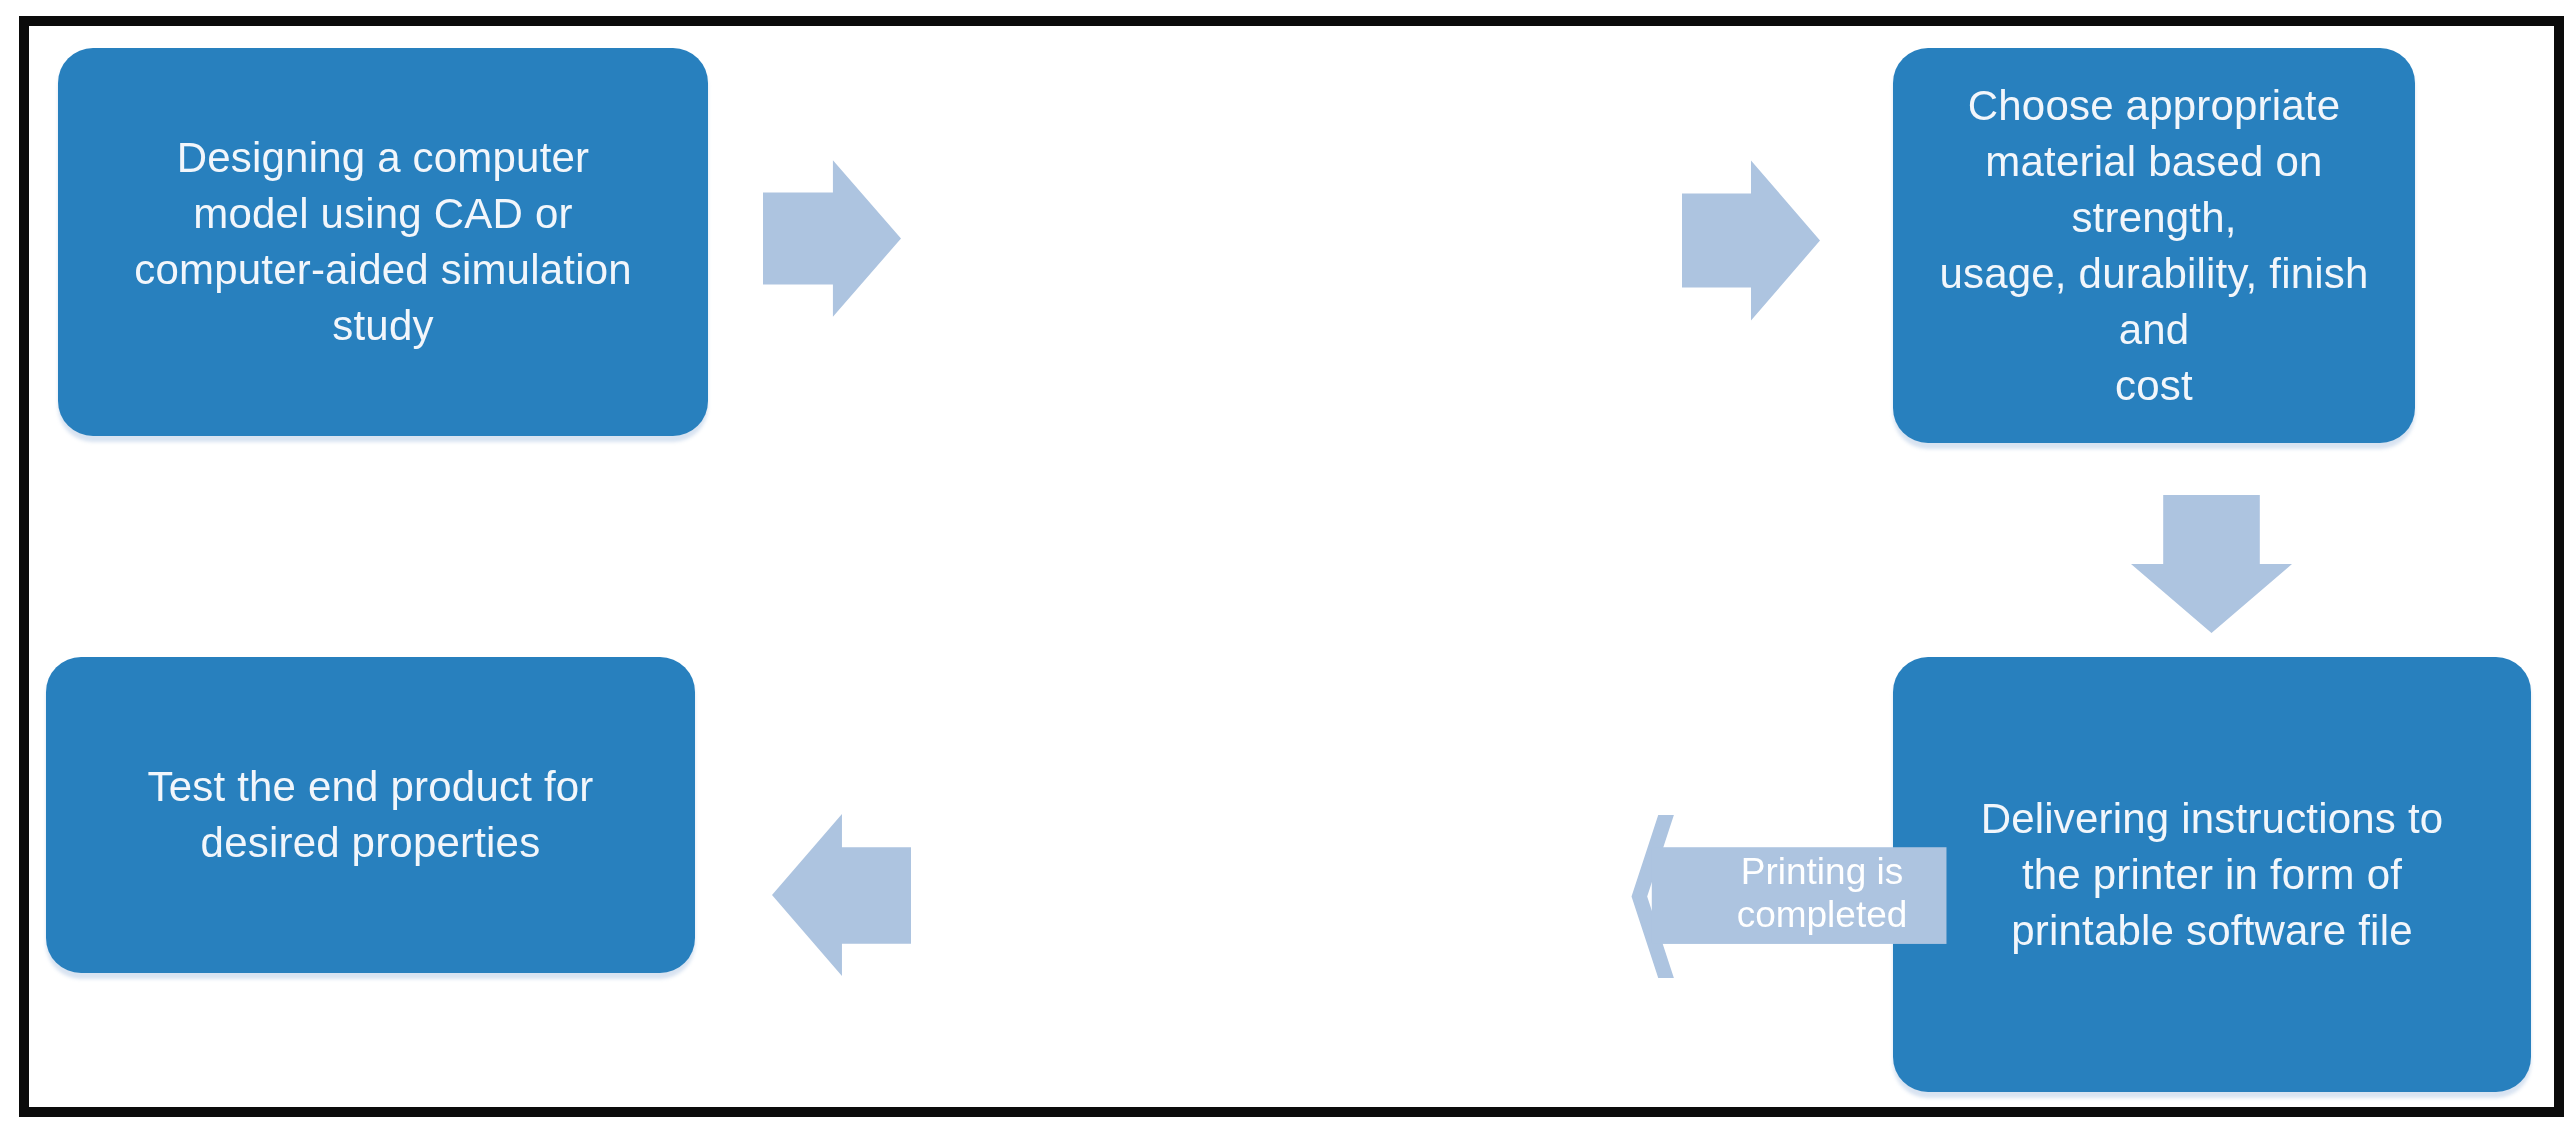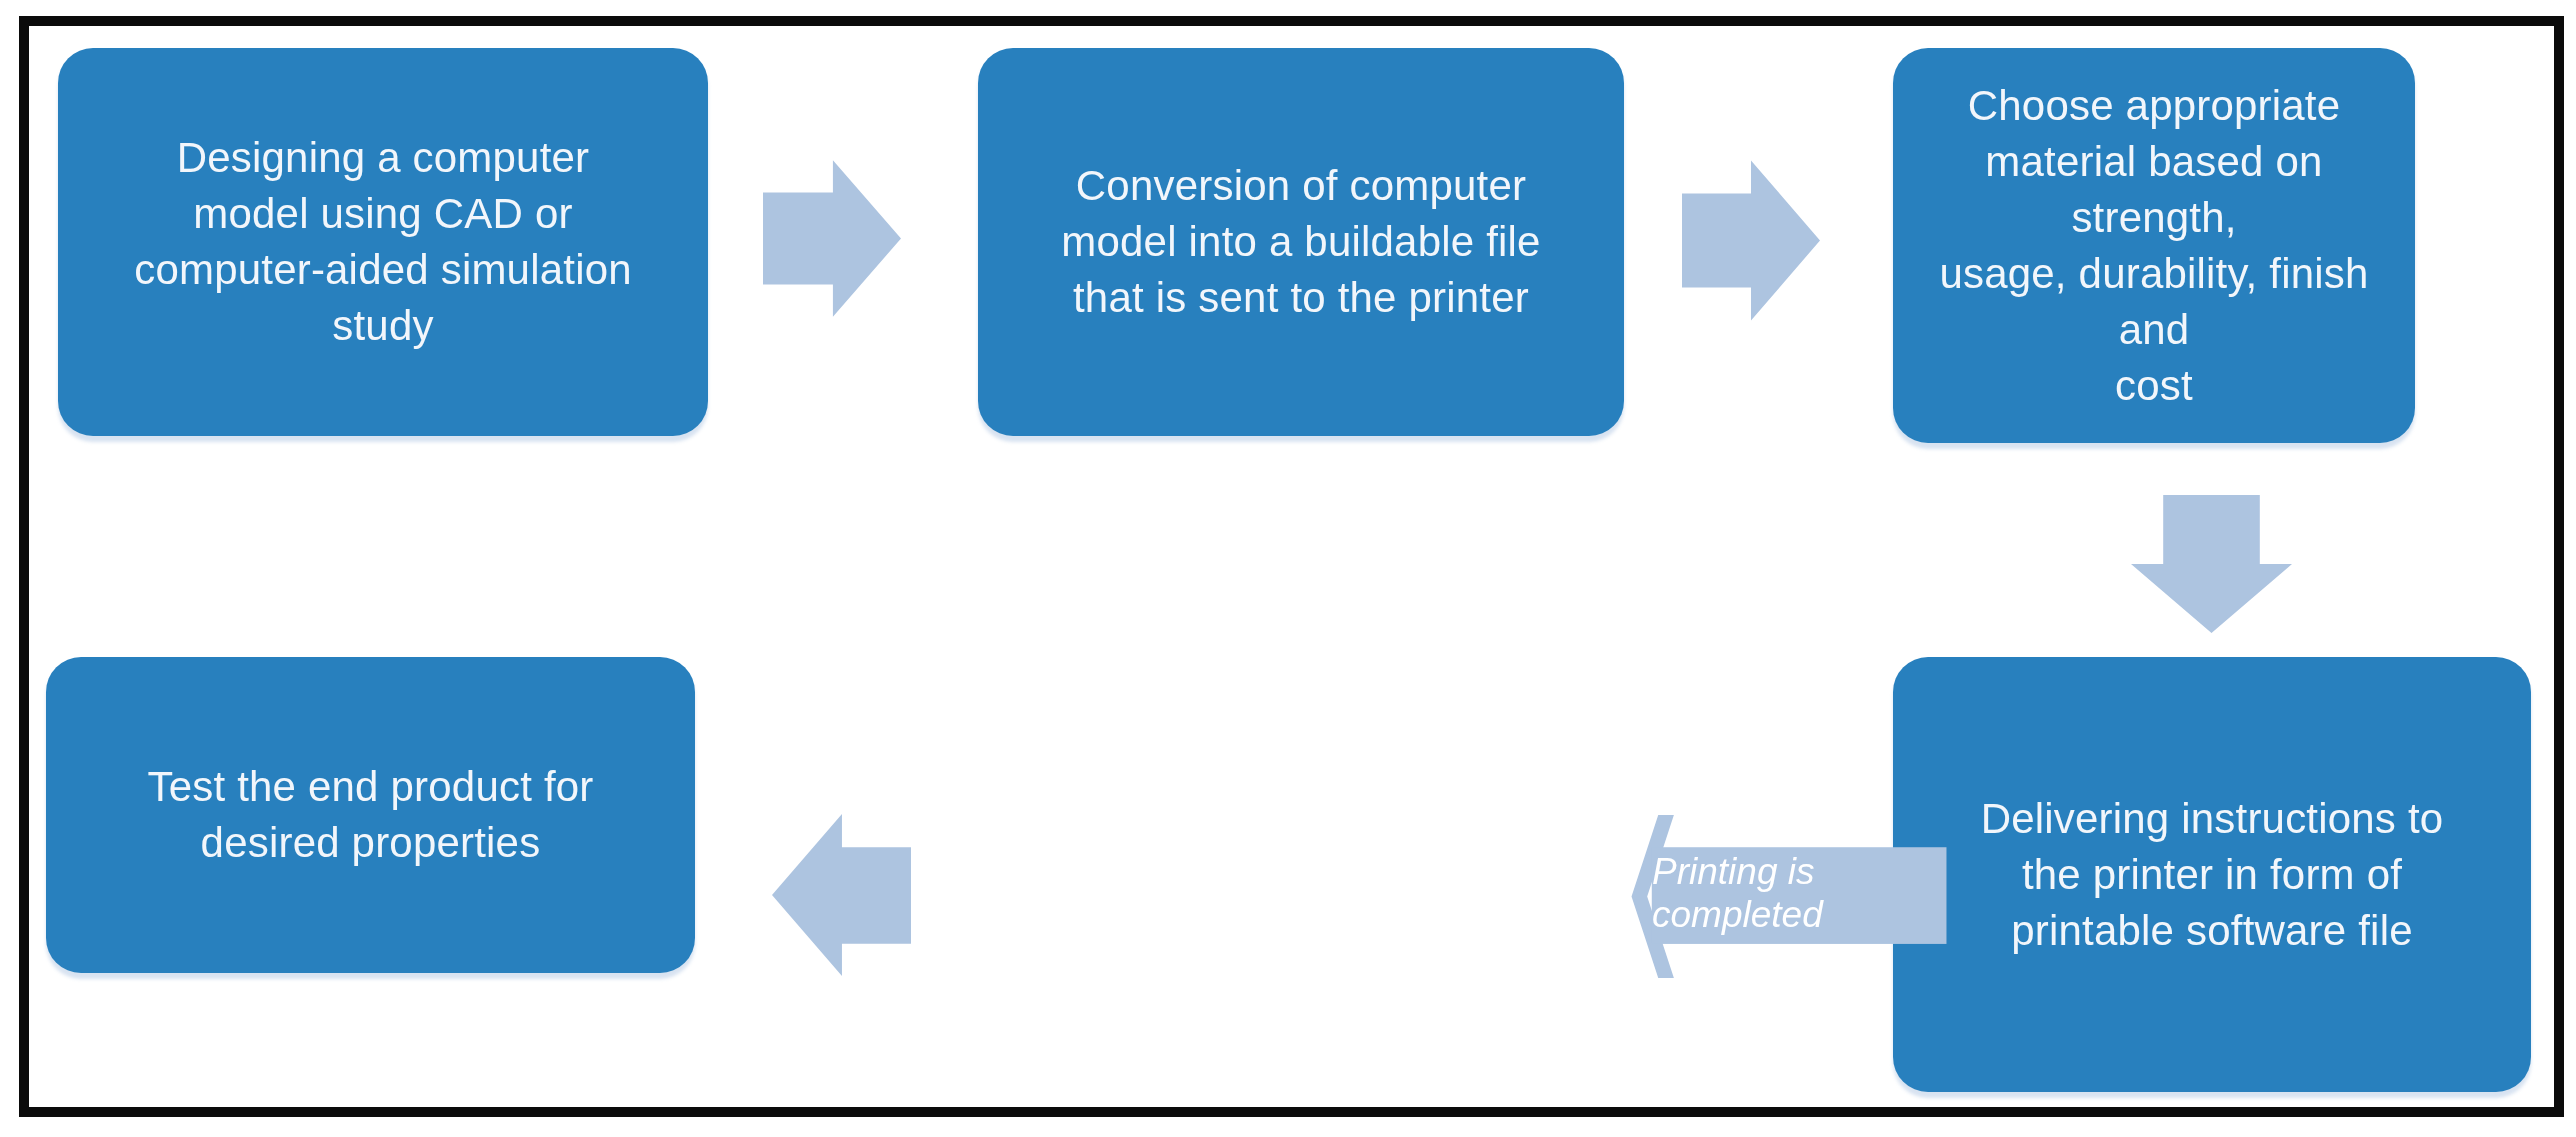--- a/index.html
+++ b/index.html
@@ -51,49 +51,44 @@
   .box6 { left: 1893px; top: 657px; width: 638px; height: 435px; }
   .arrow { position: absolute; }
   .arrow polygon, .arrow rect { fill: var(--arrow-fill, #ADC4E0); }
   .arrow-1    { left: 763px;  top: 160px; }
   .arrow-2    { left: 1682px; top: 160px; }
   .arrow-down { left: 2131px; top: 495px; }
   .arrow-3    { left: 772px;  top: 814px; }
   .arrow-printing { left: 1631px; top: 815px; }
   .printing-label {
     position: absolute;
-    left: 1652px;
+    left: 1700px;
     top: 850px;
     width: 244px;
     white-space: pre-line;
+    text-align: center;
     color: var(--label-text, #FFFFFF);
     font-size: 37px;
     line-height: 43px;
-    font-style: italic;
   }
 </style>
 </head>
 <body>
 
 <div class="canvas">
 
   <div class="frame"></div>
 
   <div class="box box1">
     <div class="box-text">Designing a computer
 model using CAD or
 computer-aided simulation
 study</div>
   </div>
 
-  <div class="box box2">
-    <div class="box-text">Conversion of computer
-model into a buildable file
-that is sent to the printer</div>
-  </div>
 
   <div class="box box3">
     <div class="box-text">Choose appropriate
 material based on strength,
 usage, durability, finish and
 cost</div>
   </div>
 
   <div class="box box4">
     <div class="box-text">Test the end product for

